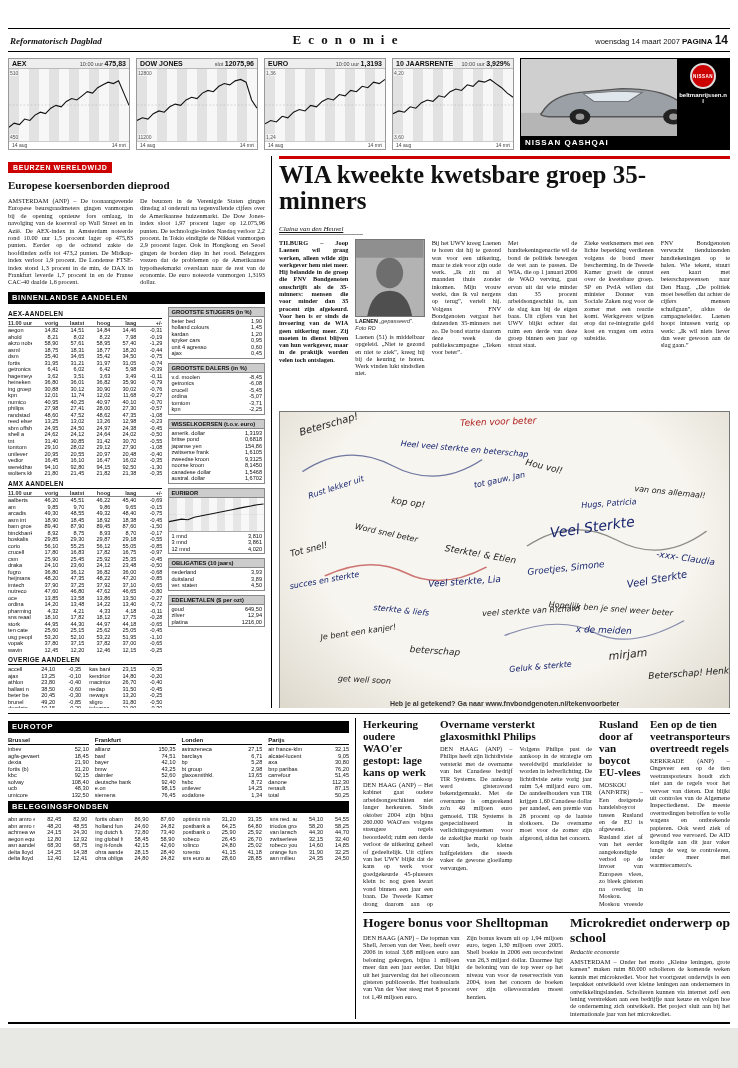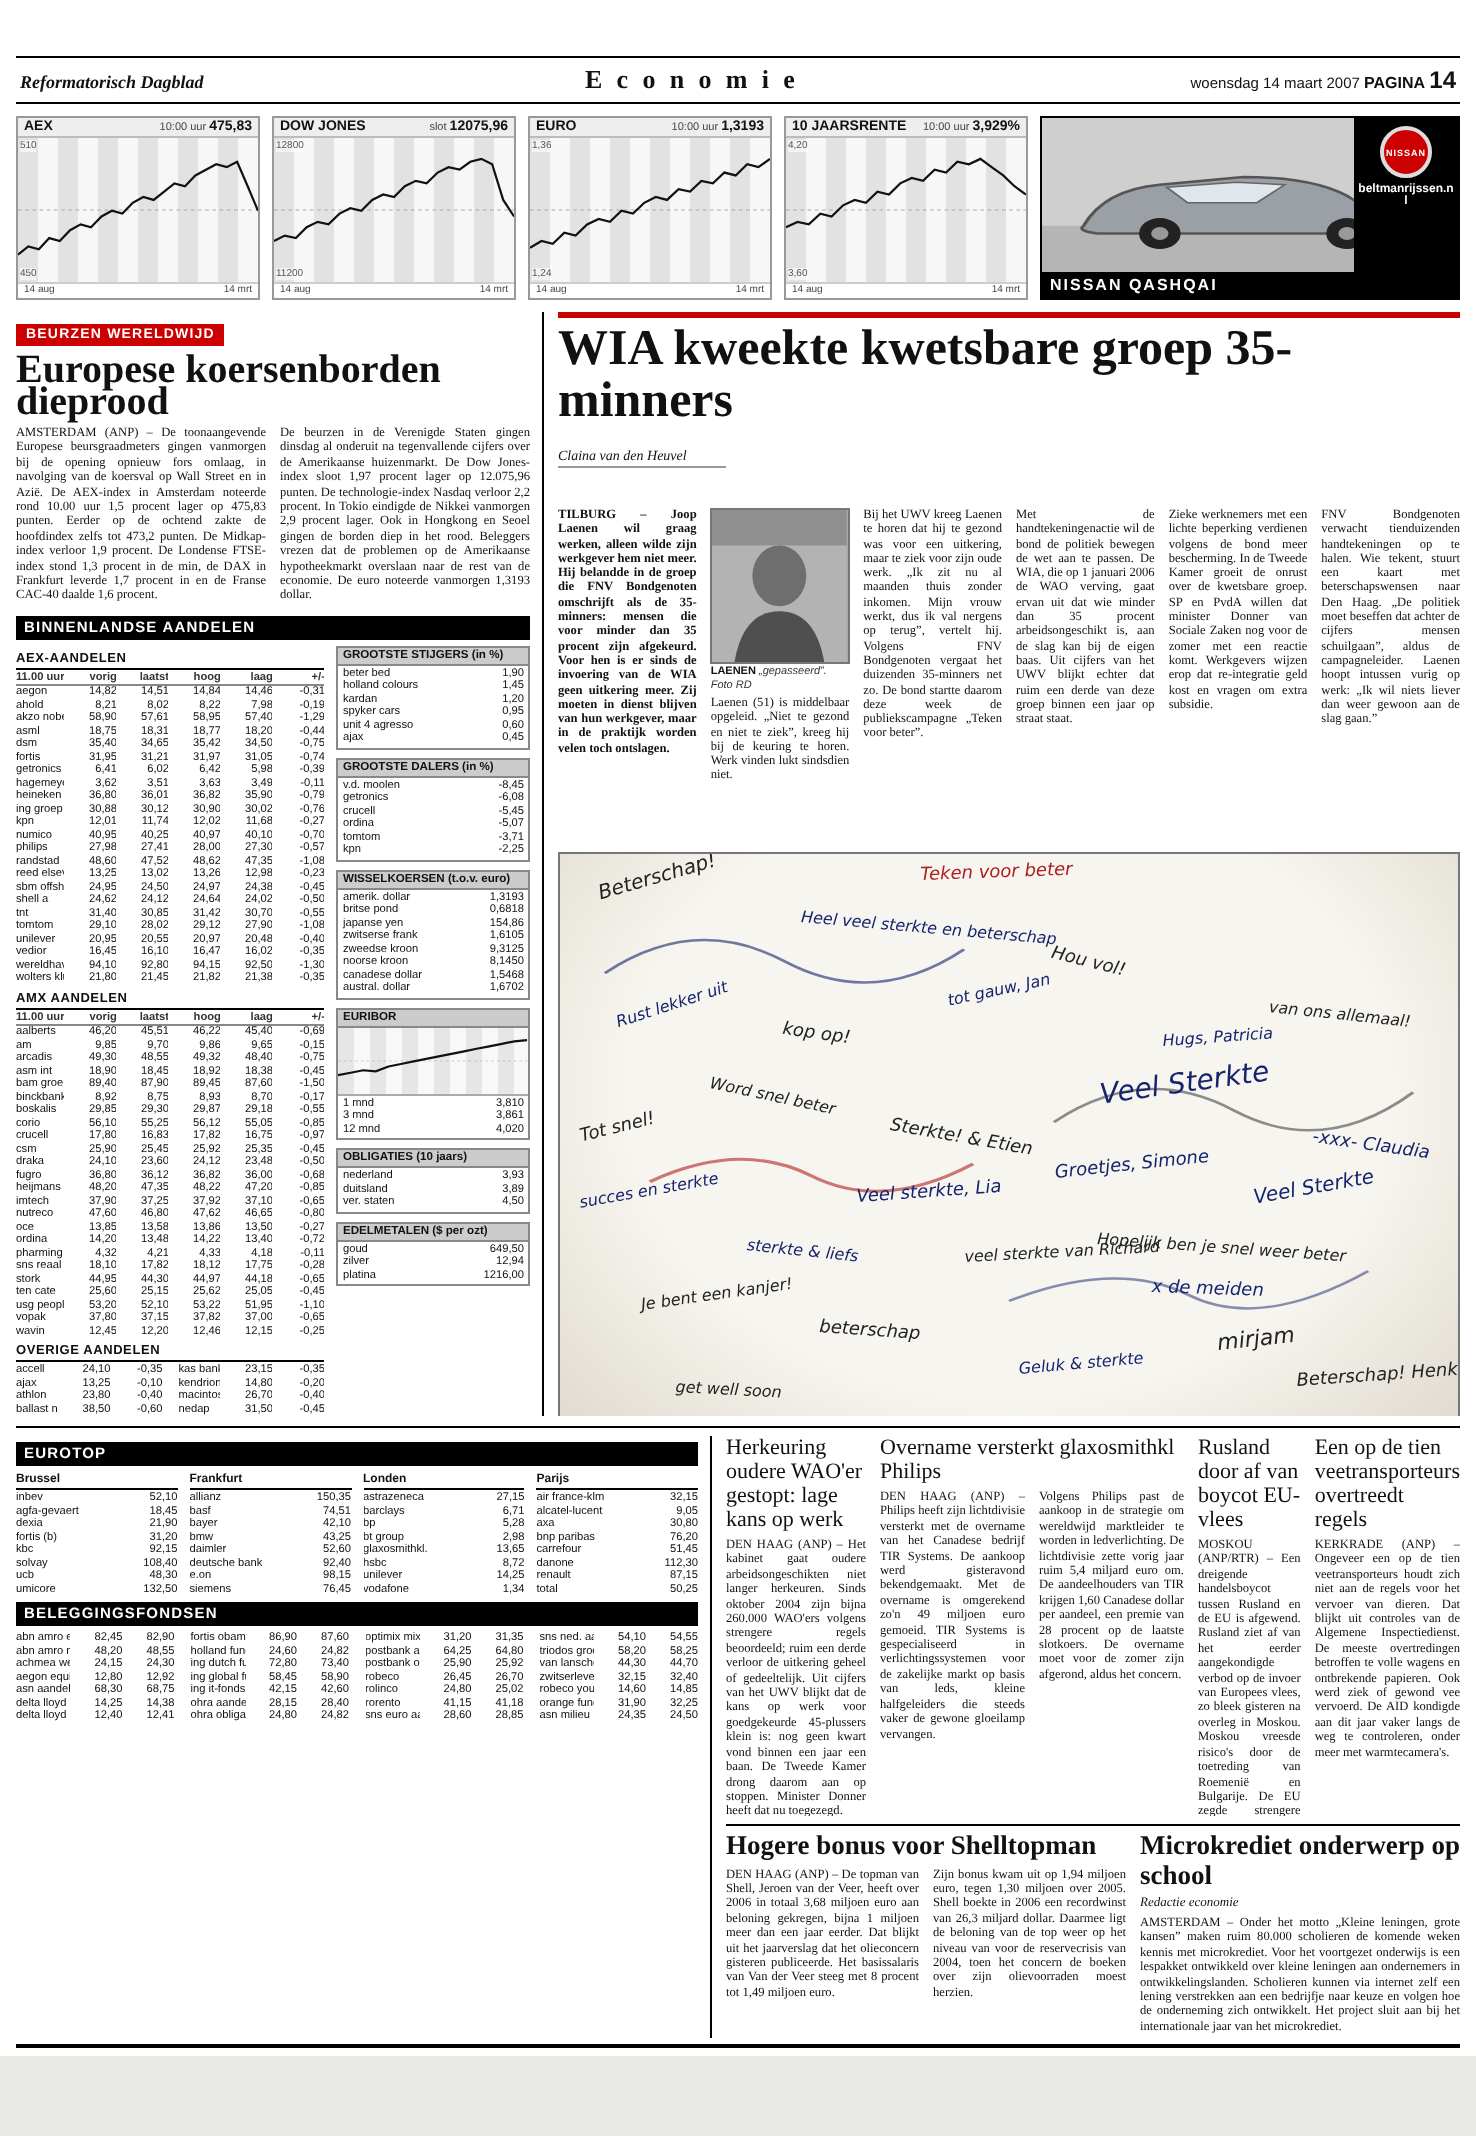--- a/index.html
+++ b/index.html
@@ -33,41 +33,41 @@
   .ad-side{position:absolute;right:0;top:0;bottom:0;width:52px;background:#000;display:flex;flex-direction:column;align-items:center;justify-content:flex-start;gap:3px;padding-top:4px;}
   .nissan-badge{width:26px;height:26px;border:2px solid #ddd;border-radius:50%;display:flex;align-items:center;justify-content:center;background:#c00;}
   .nissan-badge span{font:bold 4.5px "Liberation Sans",sans-serif;color:#fff;letter-spacing:.5px;}
   .ad-dealer{color:#fff;font:bold 6px "Liberation Sans",sans-serif;text-align:center;word-break:break-all;padding:0 2px;}
   .ad-bar{background:#000;color:#fff;font:bold 8px "Liberation Sans",sans-serif;padding:2px 4px;letter-spacing:1px;}
   
   .top-main{display:flex;height:552px;overflow:hidden;}
   .left-col{width:264px;border-right:1px solid #000;padding-right:6px;overflow:hidden;}
   .right-col{flex:1;padding-left:7px;overflow:hidden;}
   .red-tag{display:inline-block;background:#c00;color:#fff;font:bold 7px/9px "Liberation Sans",sans-serif;padding:1px 5px;letter-spacing:.6px;margin-bottom:3px;}
-  .mk-head{font-size:20px;font-weight:bold;line-height:16px;margin:1px 0 4px;}
+  .mk-head{font-size:11px;font-weight:bold;line-height:16px;margin:1px 0 4px;}
   .mk-cols{display:flex;gap:7px;margin-bottom:6px;}
   .mk-cols p{flex:1;font-size:6.3px;line-height:7.4px;text-align:justify;}
   .secbar{background:#000;color:#fff;font:bold 7.5px/10px "Liberation Sans",sans-serif;padding:1px 4px;letter-spacing:.6px;margin:3px 0 3px;}
   .tables-flex{display:flex;gap:6px;}
   .main-tables{flex:1.6;min-width:0;}
   .side-tables{flex:1;min-width:0;display:flex;flex-direction:column;gap:4px;}
   .subhead{font:bold 6.5px/8px "Liberation Sans",sans-serif;border-bottom:1px solid #000;margin:3px 0 1px;letter-spacing:.3px;}
   .trow{display:flex;font:5.6px/6.5px "Liberation Sans",sans-serif;break-inside:avoid;}
   .trow span{flex:0 0 auto;width:26px;text-align:right;white-space:nowrap;overflow:hidden;}
   .trow span:first-child{flex:1 1 auto;width:auto;text-align:left;}
   .trow.thead{font-weight:bold;border-bottom:.5px solid #888;color:#333;}
   .twocol{columns:2;column-gap:8px;}
   .boxed{border:1px solid #888;}
   .boxhead{background:#ccc;font:bold 5.8px/8px "Liberation Sans",sans-serif;padding:0 2px;border-bottom:1px solid #888;}
   .boxed .dtable{padding:1px 2px;}
   .mini-chart{height:34px;position:relative;background:repeating-linear-gradient(90deg,#e6e6e6 0 8px,#f8f8f8 8px 16px);border-bottom:1px solid #aaa;}
   
   .red-rule{height:3px;background:#c00;margin-bottom:3px;}
   .wia-head{font-size:25px;line-height:26px;font-weight:bold;margin-bottom:3px;}
-  .byline{font:italic 7px/9px "Liberation Serif",serif;border-bottom:1px solid #999;display:inline-block;margin-bottom:20px;padding-right:20px;}
+  .byline{font:italic 7px/9px "Liberation Serif",serif;border-bottom:1px solid #999;display:inline-block;margin-bottom:4px;padding-right:20px;text-decoration:underline;}
   .wia-cols{display:flex;gap:7px;height:168px;overflow:hidden;margin-bottom:4px;}
   .wia-cols .col{flex:1;min-width:0;}
   .wia-cols p{font-size:6.3px;line-height:7.3px;text-align:justify;}
   .wia-cols .col.lead p{font-weight:bold;}
   .portrait{width:100%;height:78px;background:#a9a9a9;display:block;border:1px solid #777;}
   .portrait-cap{font:5.5px/6.5px "Liberation Sans",sans-serif;margin:1px 0 2px;}
   .portrait-cap b{font-weight:bold;}
   .portrait-cap i{font-style:italic;color:#333;}
   
   .card{position:relative;height:300px;border:1px solid #777;background:radial-gradient(ellipse at 50% 40%, #f7f5ef 60%, #ddd8cc 100%);overflow:hidden;}
@@ -77,21 +77,21 @@
   
   .bottom-main{display:flex;border-top:1px solid #000;margin-top:5px;padding-top:4px;flex:1;overflow:hidden;}
   .left-col-b{width:348px;border-right:1px solid #000;padding-right:6px;overflow:hidden;}
   .right-col-b{flex:1;padding-left:7px;display:flex;flex-direction:column;overflow:hidden;}
   .euro-groups{display:flex;gap:6px;}
   .euro-groups .grp{flex:1;min-width:0;}
   .cityhead{font:bold 6px/8px "Liberation Sans",sans-serif;border-bottom:.5px solid #000;margin-bottom:1px;}
   .fondsen{columns:4;column-gap:8px;margin-top:2px;}
   .row1{display:flex;gap:7px;height:190px;overflow:hidden;}
   .row2{display:flex;gap:7px;border-top:1px solid #000;margin-top:4px;padding-top:3px;flex:1;overflow:hidden;}
-  .art h3{font-size:11px;line-height:12px;font-weight:normal;margin-bottom:3px;}
+  .art h3{font-size:11px;line-height:12px;font-weight:bold;margin-bottom:3px;}
   .art h2{font-size:13.5px;line-height:14.5px;font-weight:bold;margin-bottom:3px;}
   .art p{font-size:6.3px;line-height:7.4px;text-align:justify;}
   .art .cols2{display:flex;gap:7px;}
   .art .cols2 p{flex:1;min-width:0;}
   .art .byline2{font:italic 6.5px/8px "Liberation Serif",serif;margin-bottom:2px;}
   .a-herkeuring{flex:0 0 70px;}
   .a-philips{flex:0 0 152px;}
   .a-rusland{flex:1;}
   .a-vee{flex:1;}
   .a-shell{flex:1.25;}

